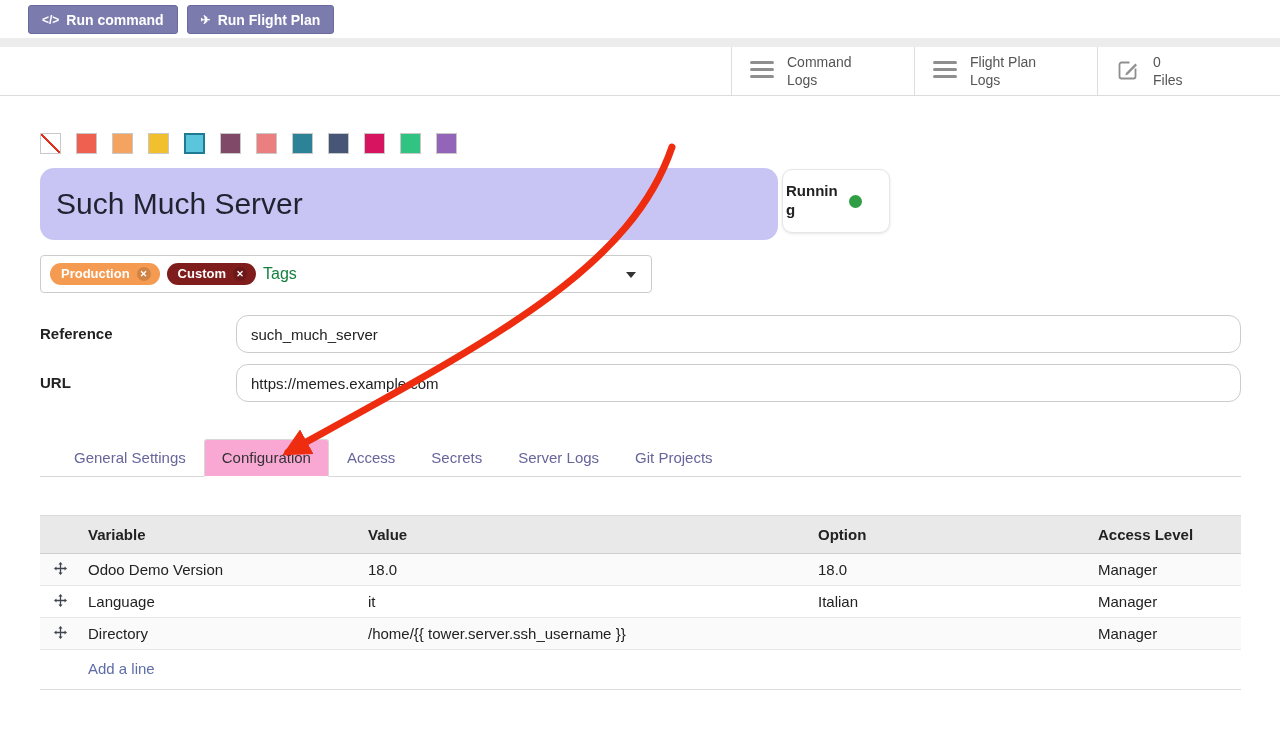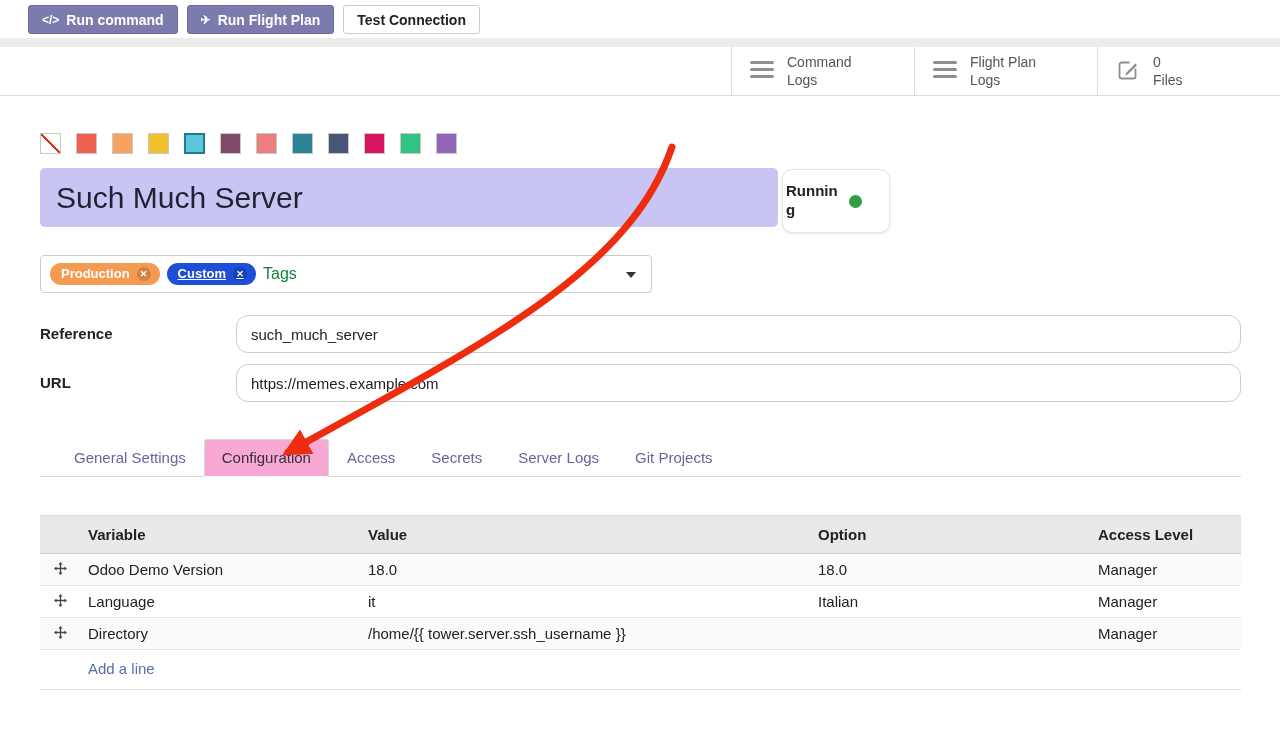--- a/index.html
+++ b/index.html
@@ -22,21 +22,21 @@
   .stat { width:183px; border-left:1px solid #ddd; display:flex; align-items:center;
           gap:13px; padding-left:18px; color:#555; font-size:14px; cursor:pointer; background:#fff; }
   .stat-label { white-space:pre-line; line-height:1.3; }
   
   .content { padding:0 39px 0 40px; }
   .palette { margin-top:37px; display:flex; gap:15px; }
   .swatch { width:21px; height:21px; border:1px solid #c9c9c9; display:inline-block; cursor:pointer; background:#fff; }
   .swatch.none { background-image:linear-gradient(to top right,#fff 46%,#e0301e 46%,#e0301e 54%,#fff 54%); }
   .swatch.selected { border:2px solid #1f7a93; }
   .title-row { position:relative; margin-top:14px; height:74px; }
-  .title-input { width:738px; height:59px; border:none; border-radius:5px;
+  .title-input { width:738px; height:72px; border:none; border-radius:14px;
                  padding:0 16px; font-size:30px; color:#1e2330; outline:none;
                  font-family:"Liberation Sans",sans-serif; background:#c8c5f4; }
   .status-card { position:absolute; left:742px; top:1px; width:108px; height:64px;
                  background:#fff; border:1px solid #e6e6e6; border-radius:10px;
                  box-shadow:0 1px 3px rgba(0,0,0,.10); display:flex; align-items:center;
                  padding:0 3px; gap:9px; cursor:pointer; }
   .status-text { font-weight:700; font-size:15px; width:54px; word-break:break-all; line-height:1.25; color:#222; }
   .status-dot { width:13px; height:13px; border-radius:50%; display:inline-block; }
   
   .tags-box { margin-top:13px; width:612px; height:38px; border:1px solid #ccc; border-radius:4px;
@@ -83,23 +83,20 @@
 <body>
 
 <div class="toolbar">
   <button class="btn purple">
     <span class="btn-icon">&lt;/&gt;</span>
     <span>Run command</span>
   </button>
   <button class="btn purple">
     <span class="btn-icon">✈</span>
     <span>Run Flight Plan</span>
-  </button>
-  <button class="btn white">
-    <span>Test Connection</span>
   </button>
 </div>
 
 <div class="gray-strip"></div>
 
 <div class="topheader">
   <div class="stat">
     <span>
       <svg width="24" height="17" viewBox="0 0 24 17">
           <rect y="0" width="24" height="3" rx="1.5" fill="#8f8f8f"></rect>
@@ -156,21 +153,21 @@
       <span class="status-text">Running</span>
       <span class="status-dot" style="background: rgb(47, 158, 68);"></span>
     </div>
   </div>
 
   <div class="tags-box">
     <span class="tag" style="background: rgb(245, 155, 81);">
       <span>Production</span>
       <span class="tag-x">✕</span>
     </span>
-    <span class="tag" style="background: #1d4ed8; text-decoration: underline;">
+    <span class="tag" style="background: #7f1d1d;">
       <span>Custom</span>
       <span class="tag-x">✕</span>
     </span>
     <span class="tags-placeholder">Tags</span>
     <span class="caret"></span>
   </div>
 
   <div class="form-row">
     <label class="form-label">Reference</label>
     <input class="form-input" type="text" value="such_much_server" style="">

